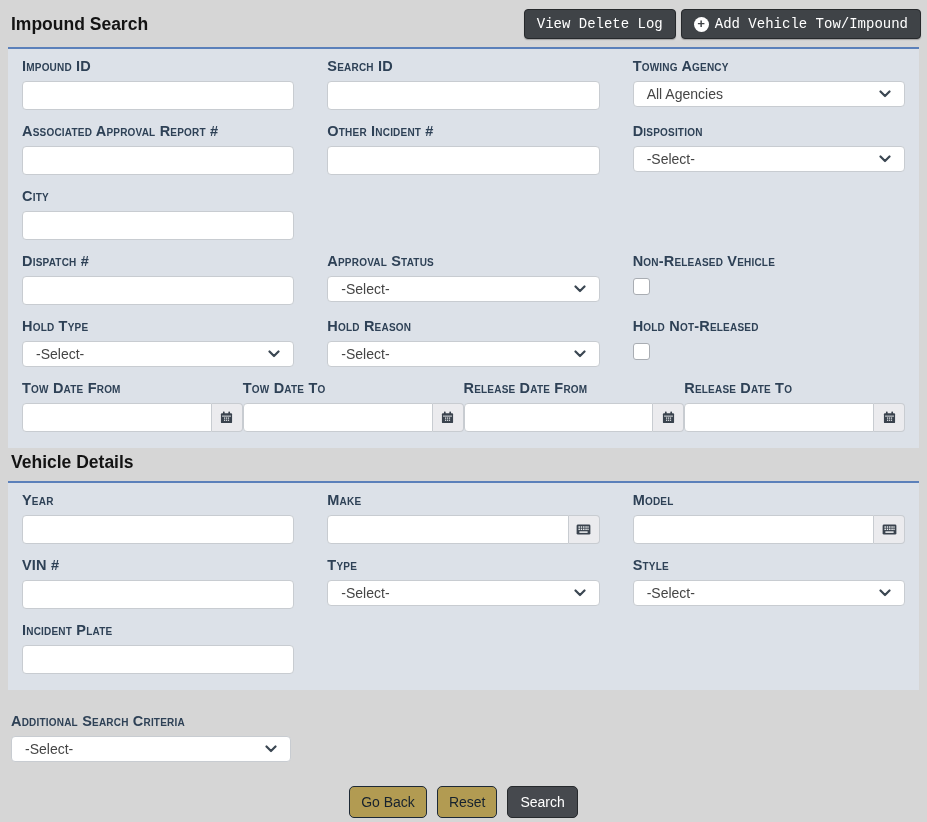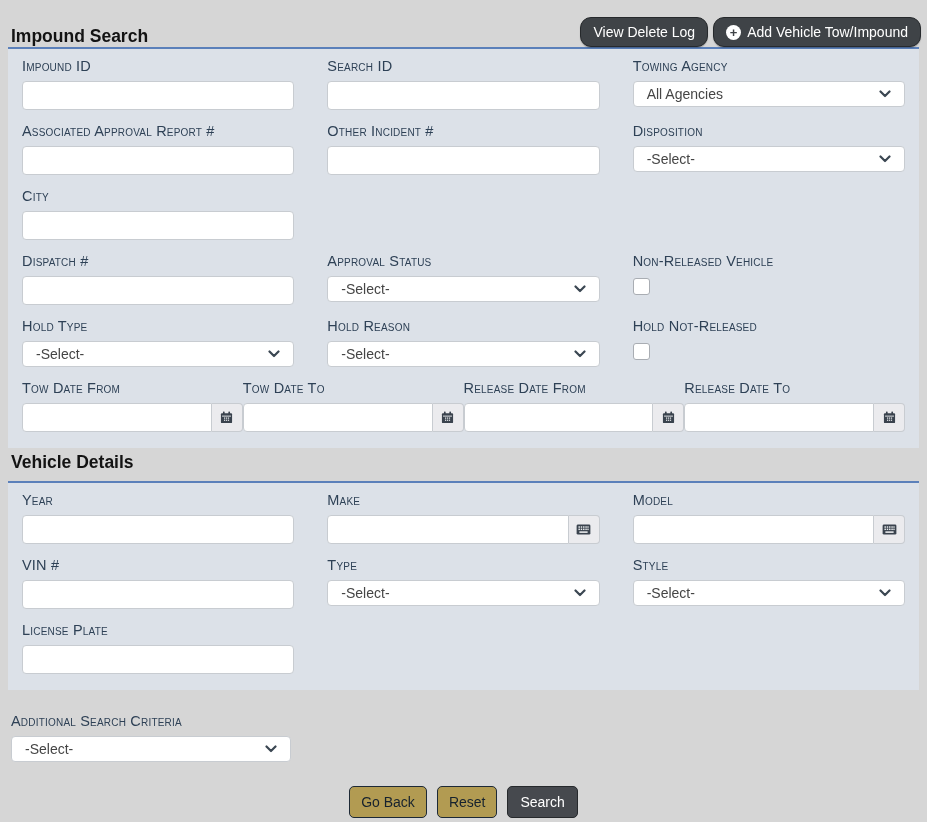--- a/index.html
+++ b/index.html
@@ -7,38 +7,38 @@
   body {
     background: #d6d6d6;
     font-family: "Liberation Sans", sans-serif;
     overflow: hidden;
   }
 
   
   .topbar {
     display: flex;
     justify-content: space-between;
-    align-items: flex-end;
-    padding: 9px 6px 0 11px;
+    align-items: center;
+    padding: 9px 6px 8px 11px;
     height: 47px;
   }
   .page-title {
     font-size: 17.5px;
     font-weight: 700;
     color: #131313;
   }
   .topbar-buttons { display: flex; gap: 5px; }
   .btn-dark {
     background: #3f4347;
     color: #ffffff;
     border: 1px solid #26292c;
-    border-radius: 11px;
+    border-radius: 4px;
     padding: 6px 12px;
     font-size: 14px;
-    font-family: Liberation Sans, sans-serif;
+    font-family: Liberation Mono, monospace;
     display: inline-flex;
     align-items: center;
     gap: 6px;
     cursor: pointer;
     box-shadow: 0 1px 1px rgba(0,0,0,0.25);
   }
   .plus-circle {
     width: 15px; height: 15px;
     border-radius: 50%;
     background: #ffffff;
@@ -75,21 +75,21 @@
   .grid4 {
     display: grid;
     grid-template-columns: repeat(4, 1fr);
   }
   .span2 { grid-column: 1 / 3; }
 
   .field { margin-bottom: 13px; }
   .flabel {
     display: block;
     font-variant: small-caps;
-    font-weight: 400;
+    font-weight: 700;
     font-size: 14.5px;
     letter-spacing: 0.2px;
     color: #2e4156;
     margin-bottom: 7px;
   }
 
   .tinput {
     width: 100%;
     height: 29px;
     background: #ffffff;
@@ -467,21 +467,21 @@
           <svg width="12" height="8" viewBox="0 0 12 8">
               <path d="M1.5 1.5 L6 6 L10.5 1.5" fill="none" stroke="#3b4752" stroke-width="2.2" stroke-linecap="round" stroke-linejoin="round"></path>
             </svg>
         </span>
       </div>
     </div>
   </div>
 
   <div class="grid3">
     <div class="field">
-      <label class="flabel">License Plate</label>
+      <label class="flabel">Incident Plate</label>
       <input class="tinput" type="text" value="" style="">
     </div>
   </div>
 </div>
 
 <div class="additional">
   <label class="flabel">Additional Search Criteria</label>
   <div class="select">
     <span class="select-text">-Select-</span>
     <span class="chevron">

